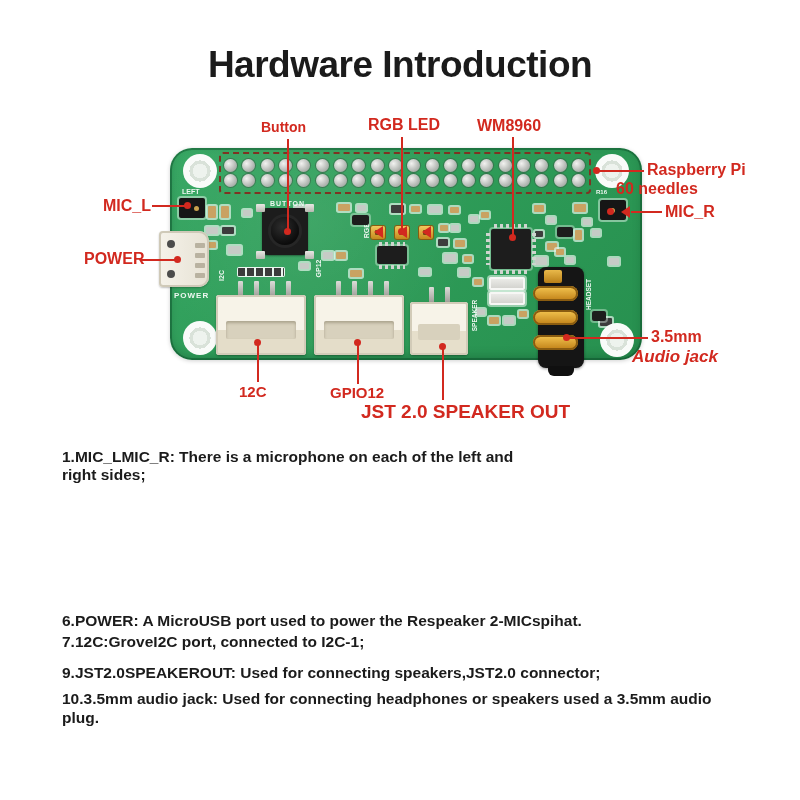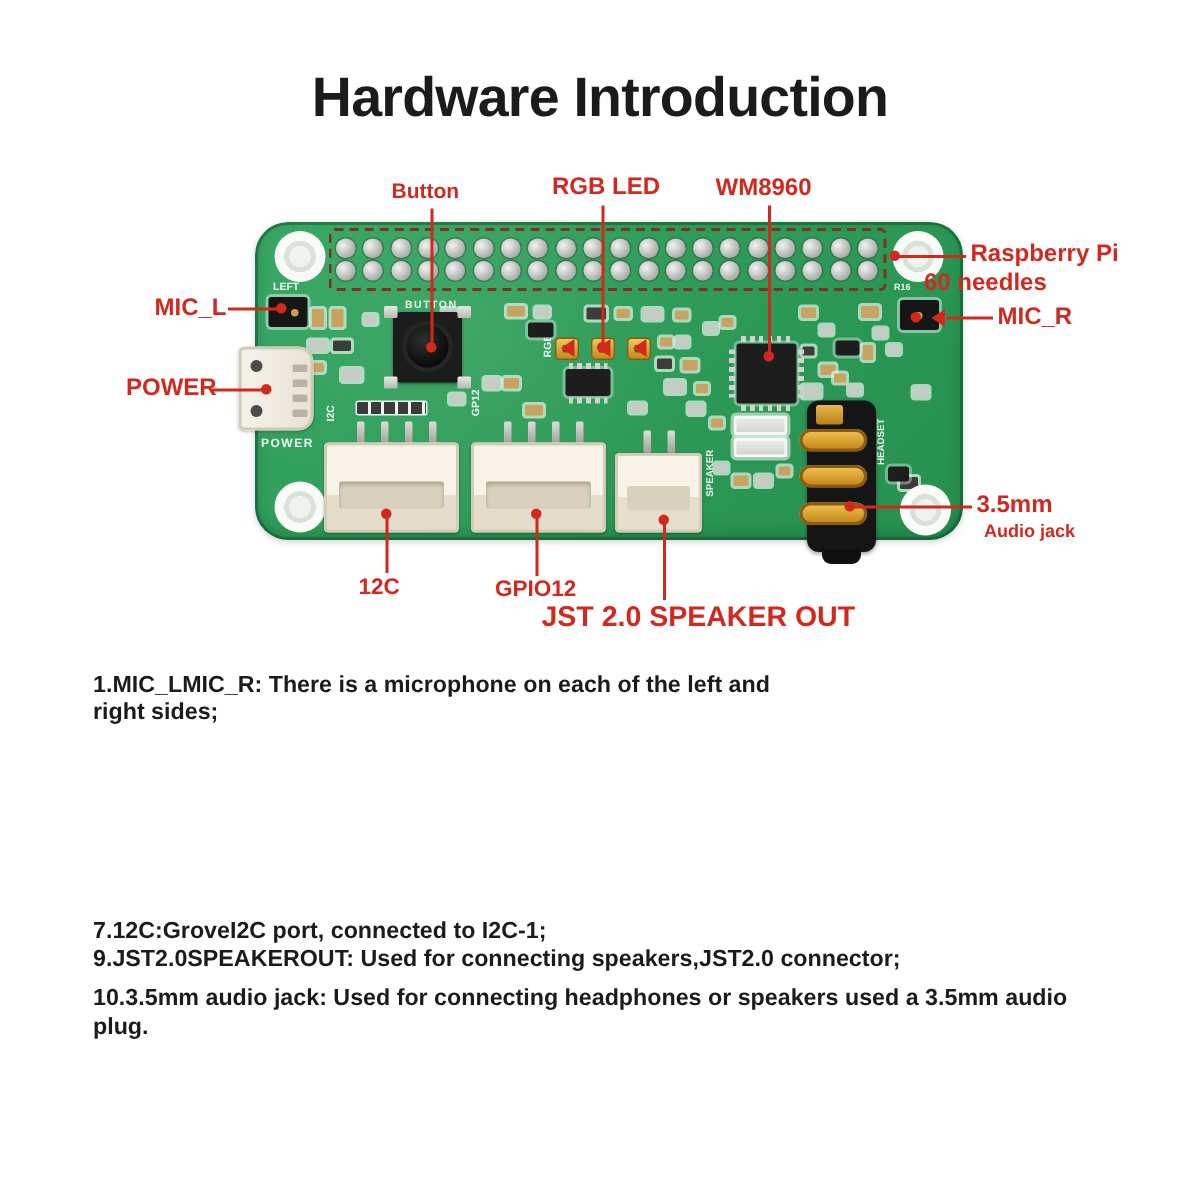--- a/index.html
+++ b/index.html
@@ -264,32 +264,33 @@
 
   <div class="rlabel b" style="left:261px;top:119px;font-size:14px;">Button</div>
   <div class="rlabel" style="left:368px;top:116px;">RGB LED</div>
   <div class="rlabel" style="left:477px;top:117px;">WM8960</div>
   <div class="rlabel" style="left:647px;top:161px;">Raspberry Pi</div>
   <div class="rlabel b" style="left:616px;top:180px;">60 needles</div>
   <div class="rlabel" style="left:665px;top:203px;">MIC_R</div>
   <div class="rlabel" style="left:103px;top:197px;">MIC_L</div>
   <div class="rlabel" style="left:84px;top:250px;">POWER</div>
   <div class="rlabel" style="left:651px;top:328px;">3.5mm</div>
-  <div class="rlabel b" style="left:656px;top:347px;font-size:12px;">Audio jack</div>
+  <div class="rlabel b" style="left:632px;top:347px;font-size:17px;font-style:italic;">Audio jack</div>
   <div class="rlabel" style="left:239px;top:383px;font-size:15px;">12C</div>
   <div class="rlabel" style="left:330px;top:384px;font-size:15px;">GPIO12</div>
   <div class="rlabel" style="left:361px;top:401px;font-size:19px;">JST 2.0 SPEAKER OUT</div>
 
   <div class="notes" style="top:448px;">
     <p class="note" style="margin:0 0 5px 0;line-height:1.18;">1.MIC_LMIC_R: There is a microphone on each of the left and
 right sides;</p>
   </div>
 
   <div class="notes" style="top:612px;">
-    <p class="note" style="margin:0 0 0 0;">7.12C:GroveI2C port, connected to I2C-1;</p>
+    <p class="note" style="margin:0 0 2px 0;">6.POWER: A MicroUSB port used to power the Respeaker 2-MICspihat.</p>
+    <p class="note" style="margin:0 0 12px 0;">7.12C:GroveI2C port, connected to I2C-1;</p>
     <p class="note" style="margin:0 0 7px 0;">9.JST2.0SPEAKEROUT: Used for connecting speakers,JST2.0 connector;</p>
     <p class="note">10.3.5mm audio jack: Used for connecting headphones or speakers used a 3.5mm audio plug.</p>
   </div>
 
 <div class="smd" style="left: 208px; top: 206px; width: 8px; height: 12px; background: rgb(201, 162, 98);"></div>
     <div class="smd" style="left: 221px; top: 206px; width: 8px; height: 12px; background: rgb(201, 162, 98);"></div>
     <div class="smd" style="left: 206px; top: 227px; width: 12px; height: 7px; background: rgb(198, 203, 198);"></div>
     <div class="smd" style="left: 222px; top: 227px; width: 12px; height: 7px; background: rgb(60, 60, 60);"></div>
     <div class="smd" style="left: 207px; top: 242px; width: 9px; height: 6px; background: rgb(201, 162, 98);"></div>
     <div class="smd" style="left: 228px; top: 246px; width: 13px; height: 8px; background: rgb(198, 203, 198);"></div>

